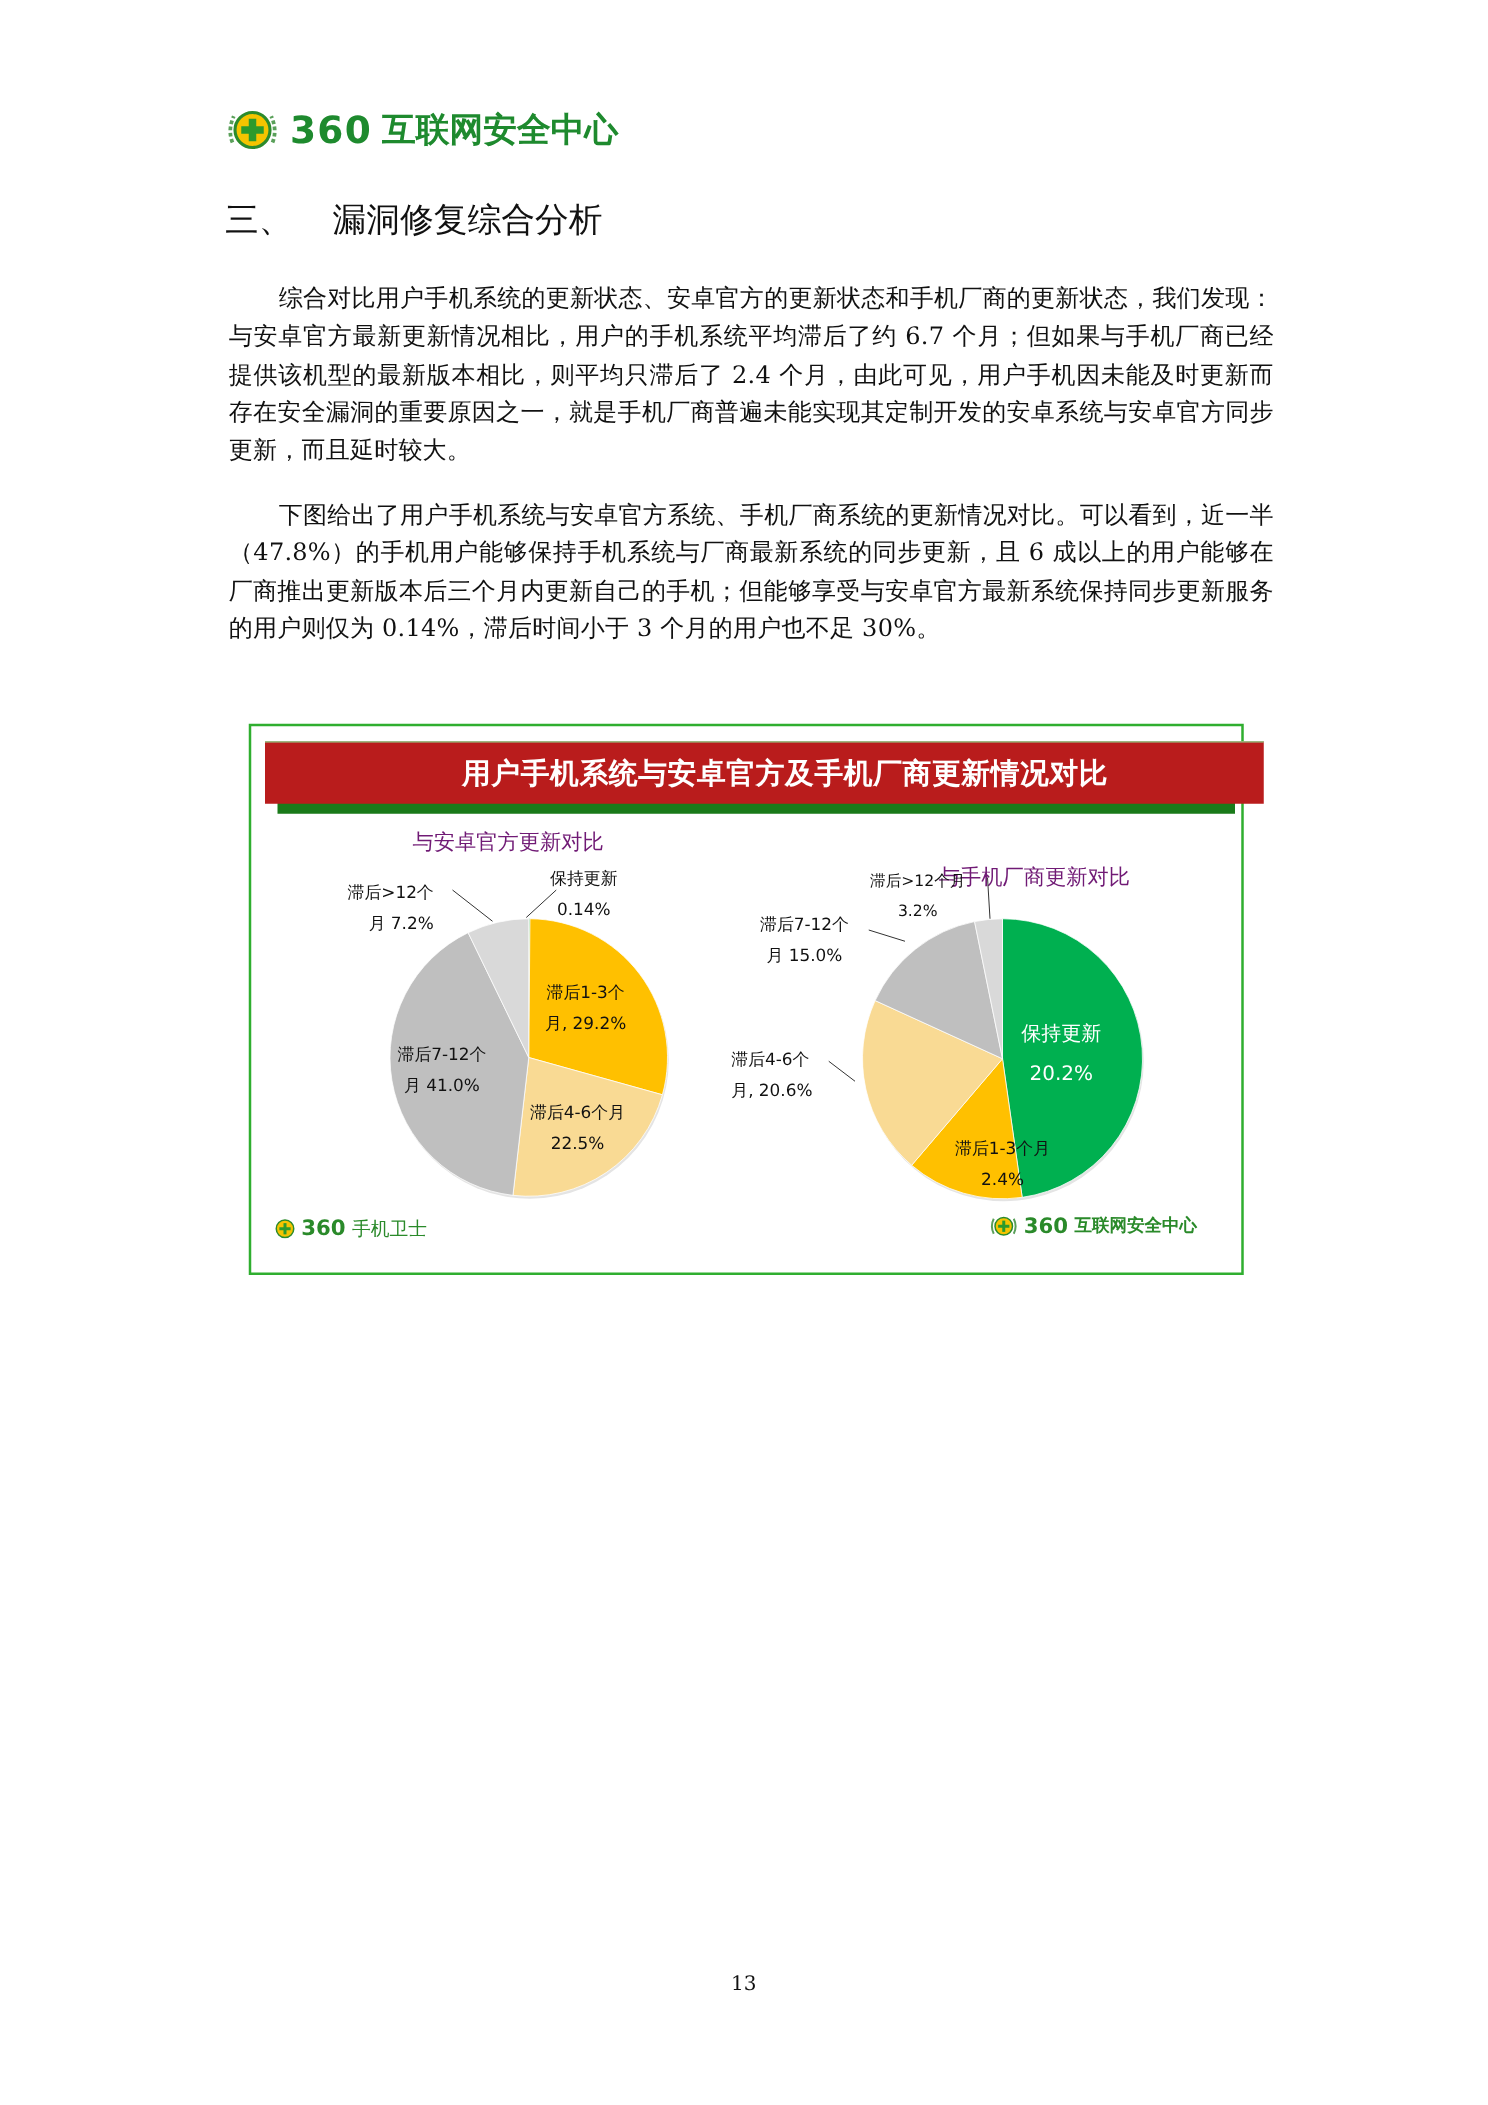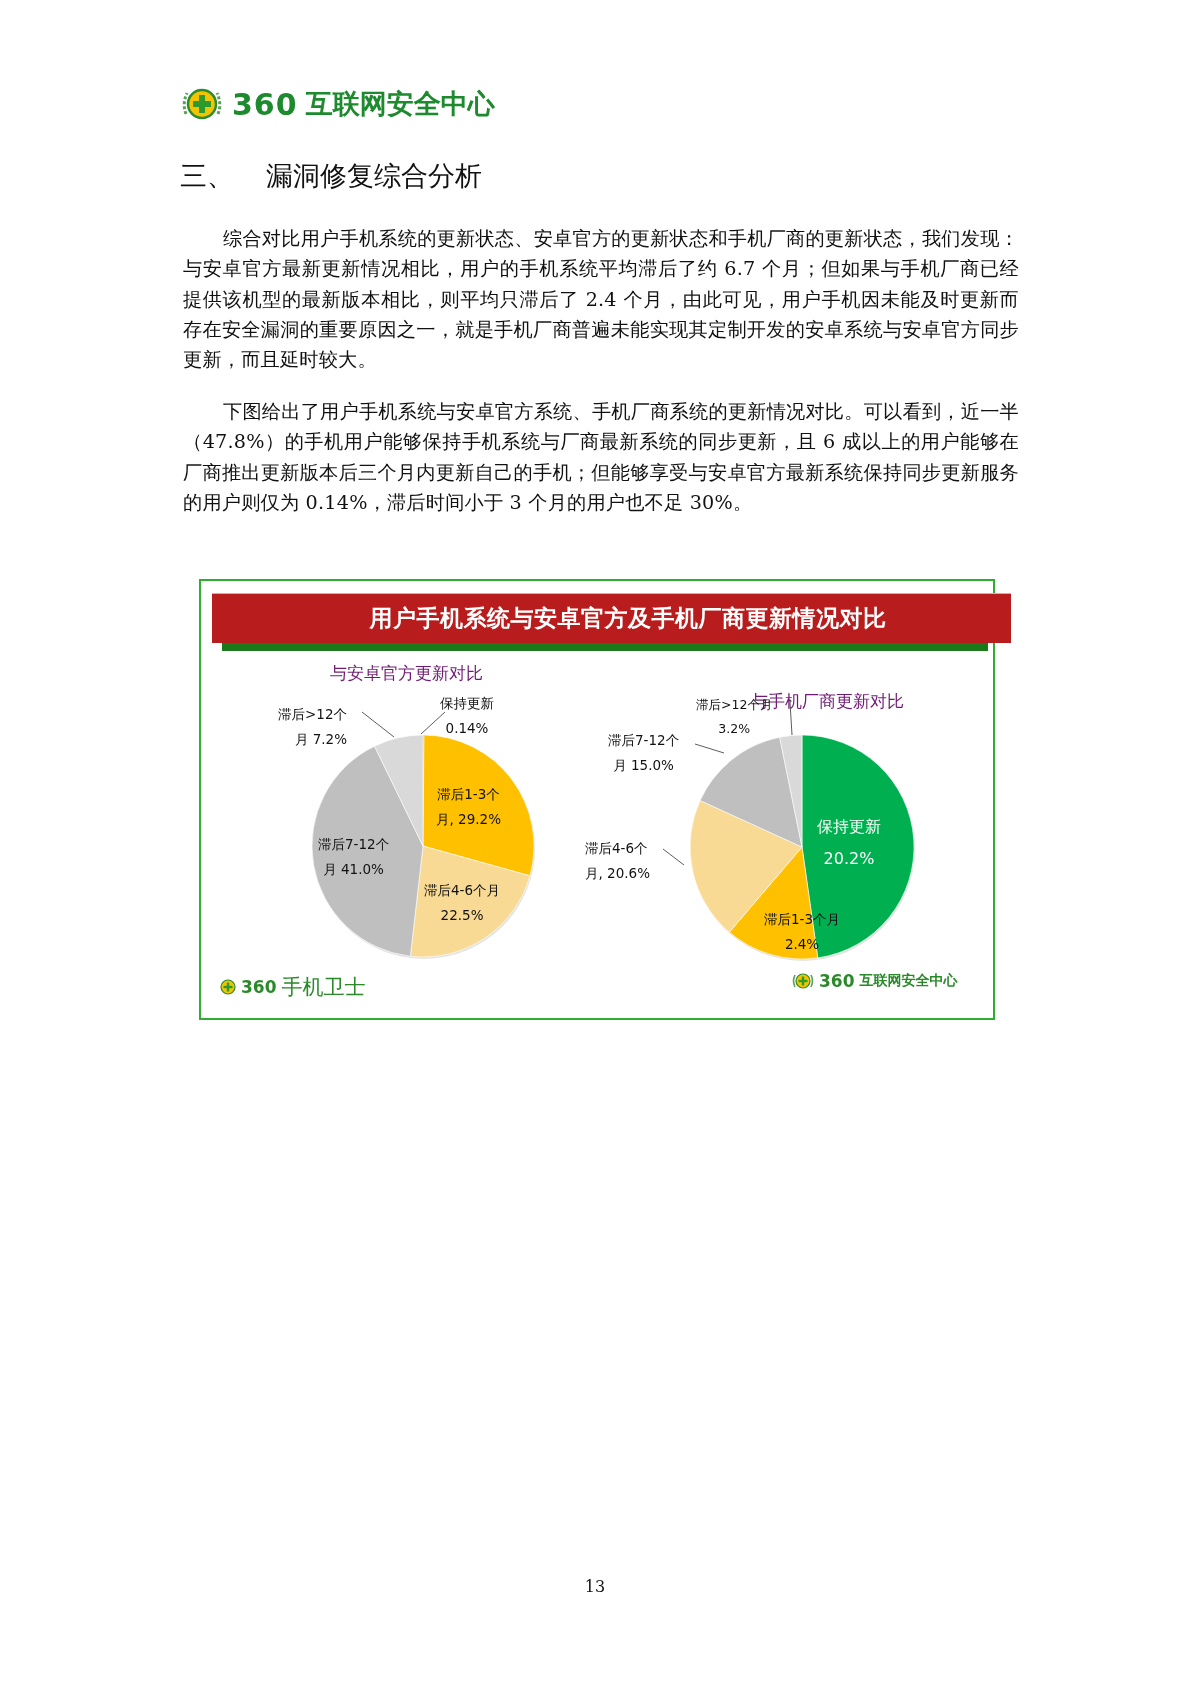--- a/index.html
+++ b/index.html
@@ -127,21 +127,21 @@
   <div>2.4%</div>
 </div>
 
 <div class="abs foot-logo" style="left:220px;top:973px;">
   <svg width="16" height="16" viewBox="0 0 16 16">
     <circle cx="8" cy="8" r="7" fill="#f5c400" stroke="#2c8b2c" stroke-width="1.2"></circle>
     <rect x="6.8" y="3.5" width="2.4" height="9" fill="#2c9a2c"></rect>
     <rect x="3.5" y="6.8" width="9" height="2.4" fill="#2c9a2c"></rect>
   </svg>
   <span style="font-weight:bold;font-size:17px;">360</span>
-  <span style="font-size:21px;">手机卫士</span>
+  <span style="font-size:15px;">手机卫士</span>
 </div>
 <div class="abs foot-logo" style="left:792px;top:970px;">
   <svg width="22" height="22" viewBox="0 0 22 22">
     <path d="M3 17 Q0 11 3 5" stroke="#5aa05a" stroke-width="1.6" fill="none"></path>
     <path d="M19 17 Q22 11 19 5" stroke="#5aa05a" stroke-width="1.6" fill="none"></path>
     <circle cx="11" cy="11" r="7" fill="#f5c400" stroke="#2c8b2c" stroke-width="1.2"></circle>
     <rect x="9.8" y="6.5" width="2.4" height="9" fill="#2c9a2c"></rect>
     <rect x="6.5" y="9.8" width="9" height="2.4" fill="#2c9a2c"></rect>
   </svg>
   <span style="font-weight:bold;font-size:17px;">360</span>

